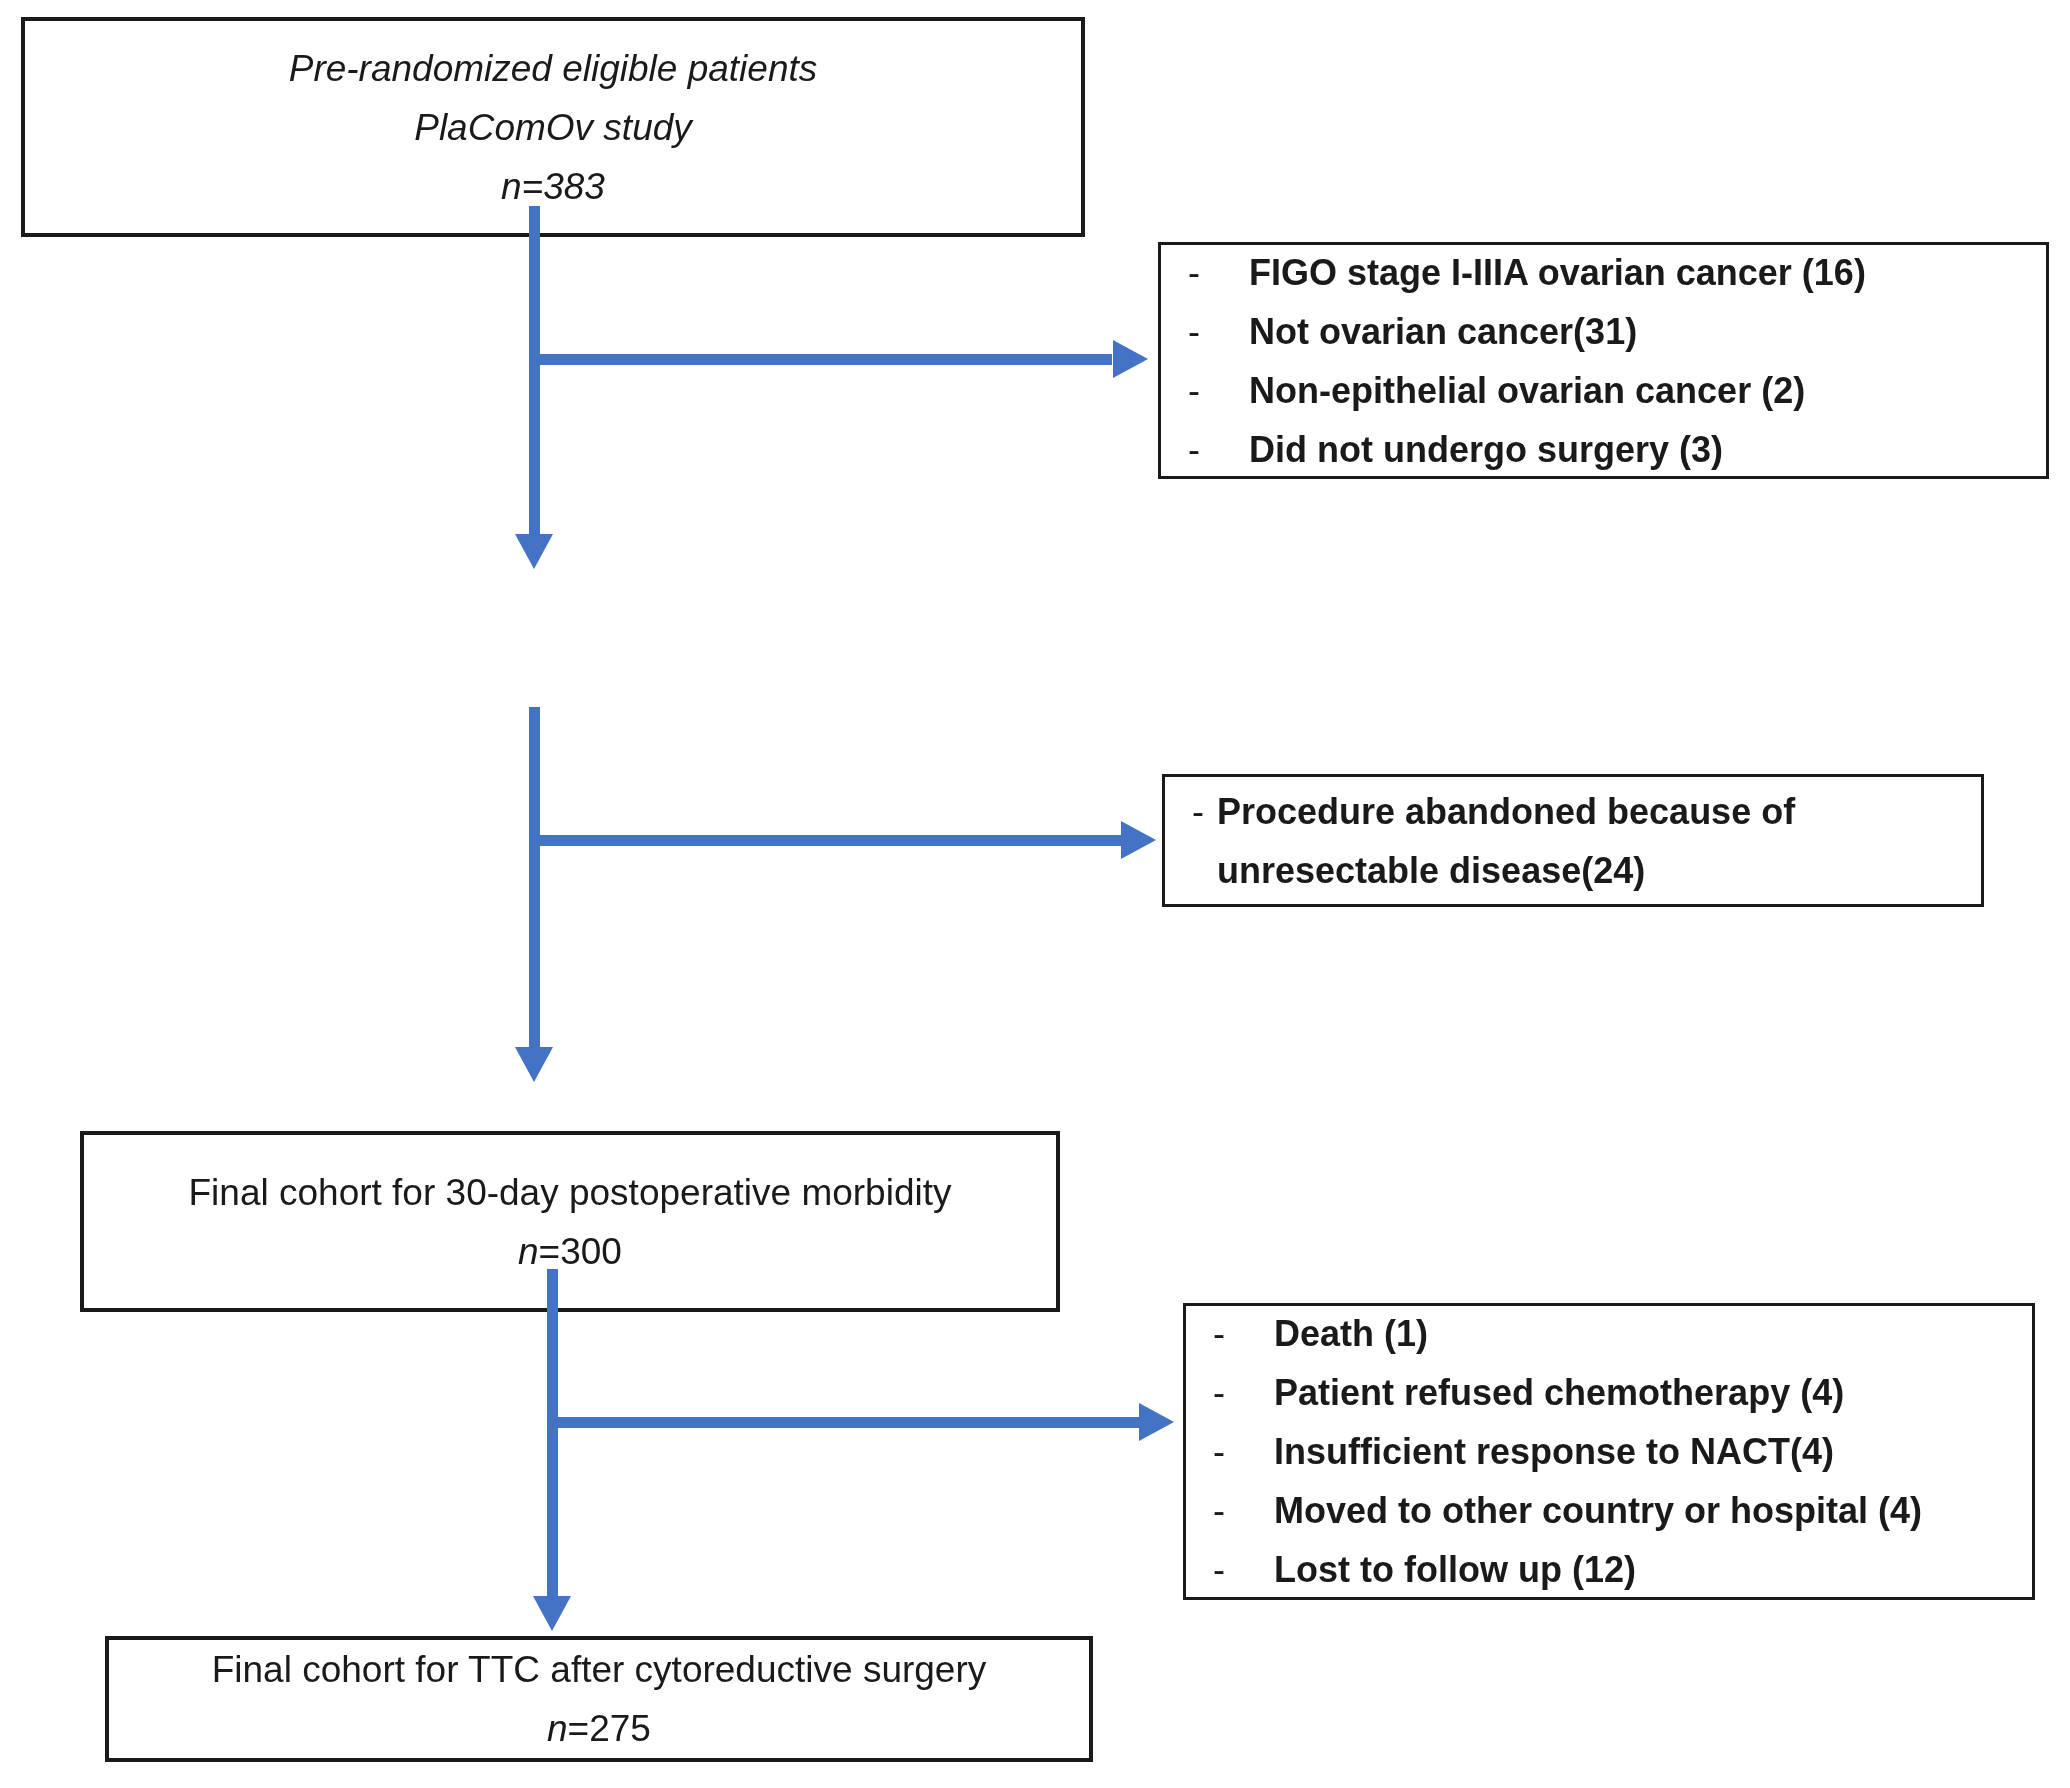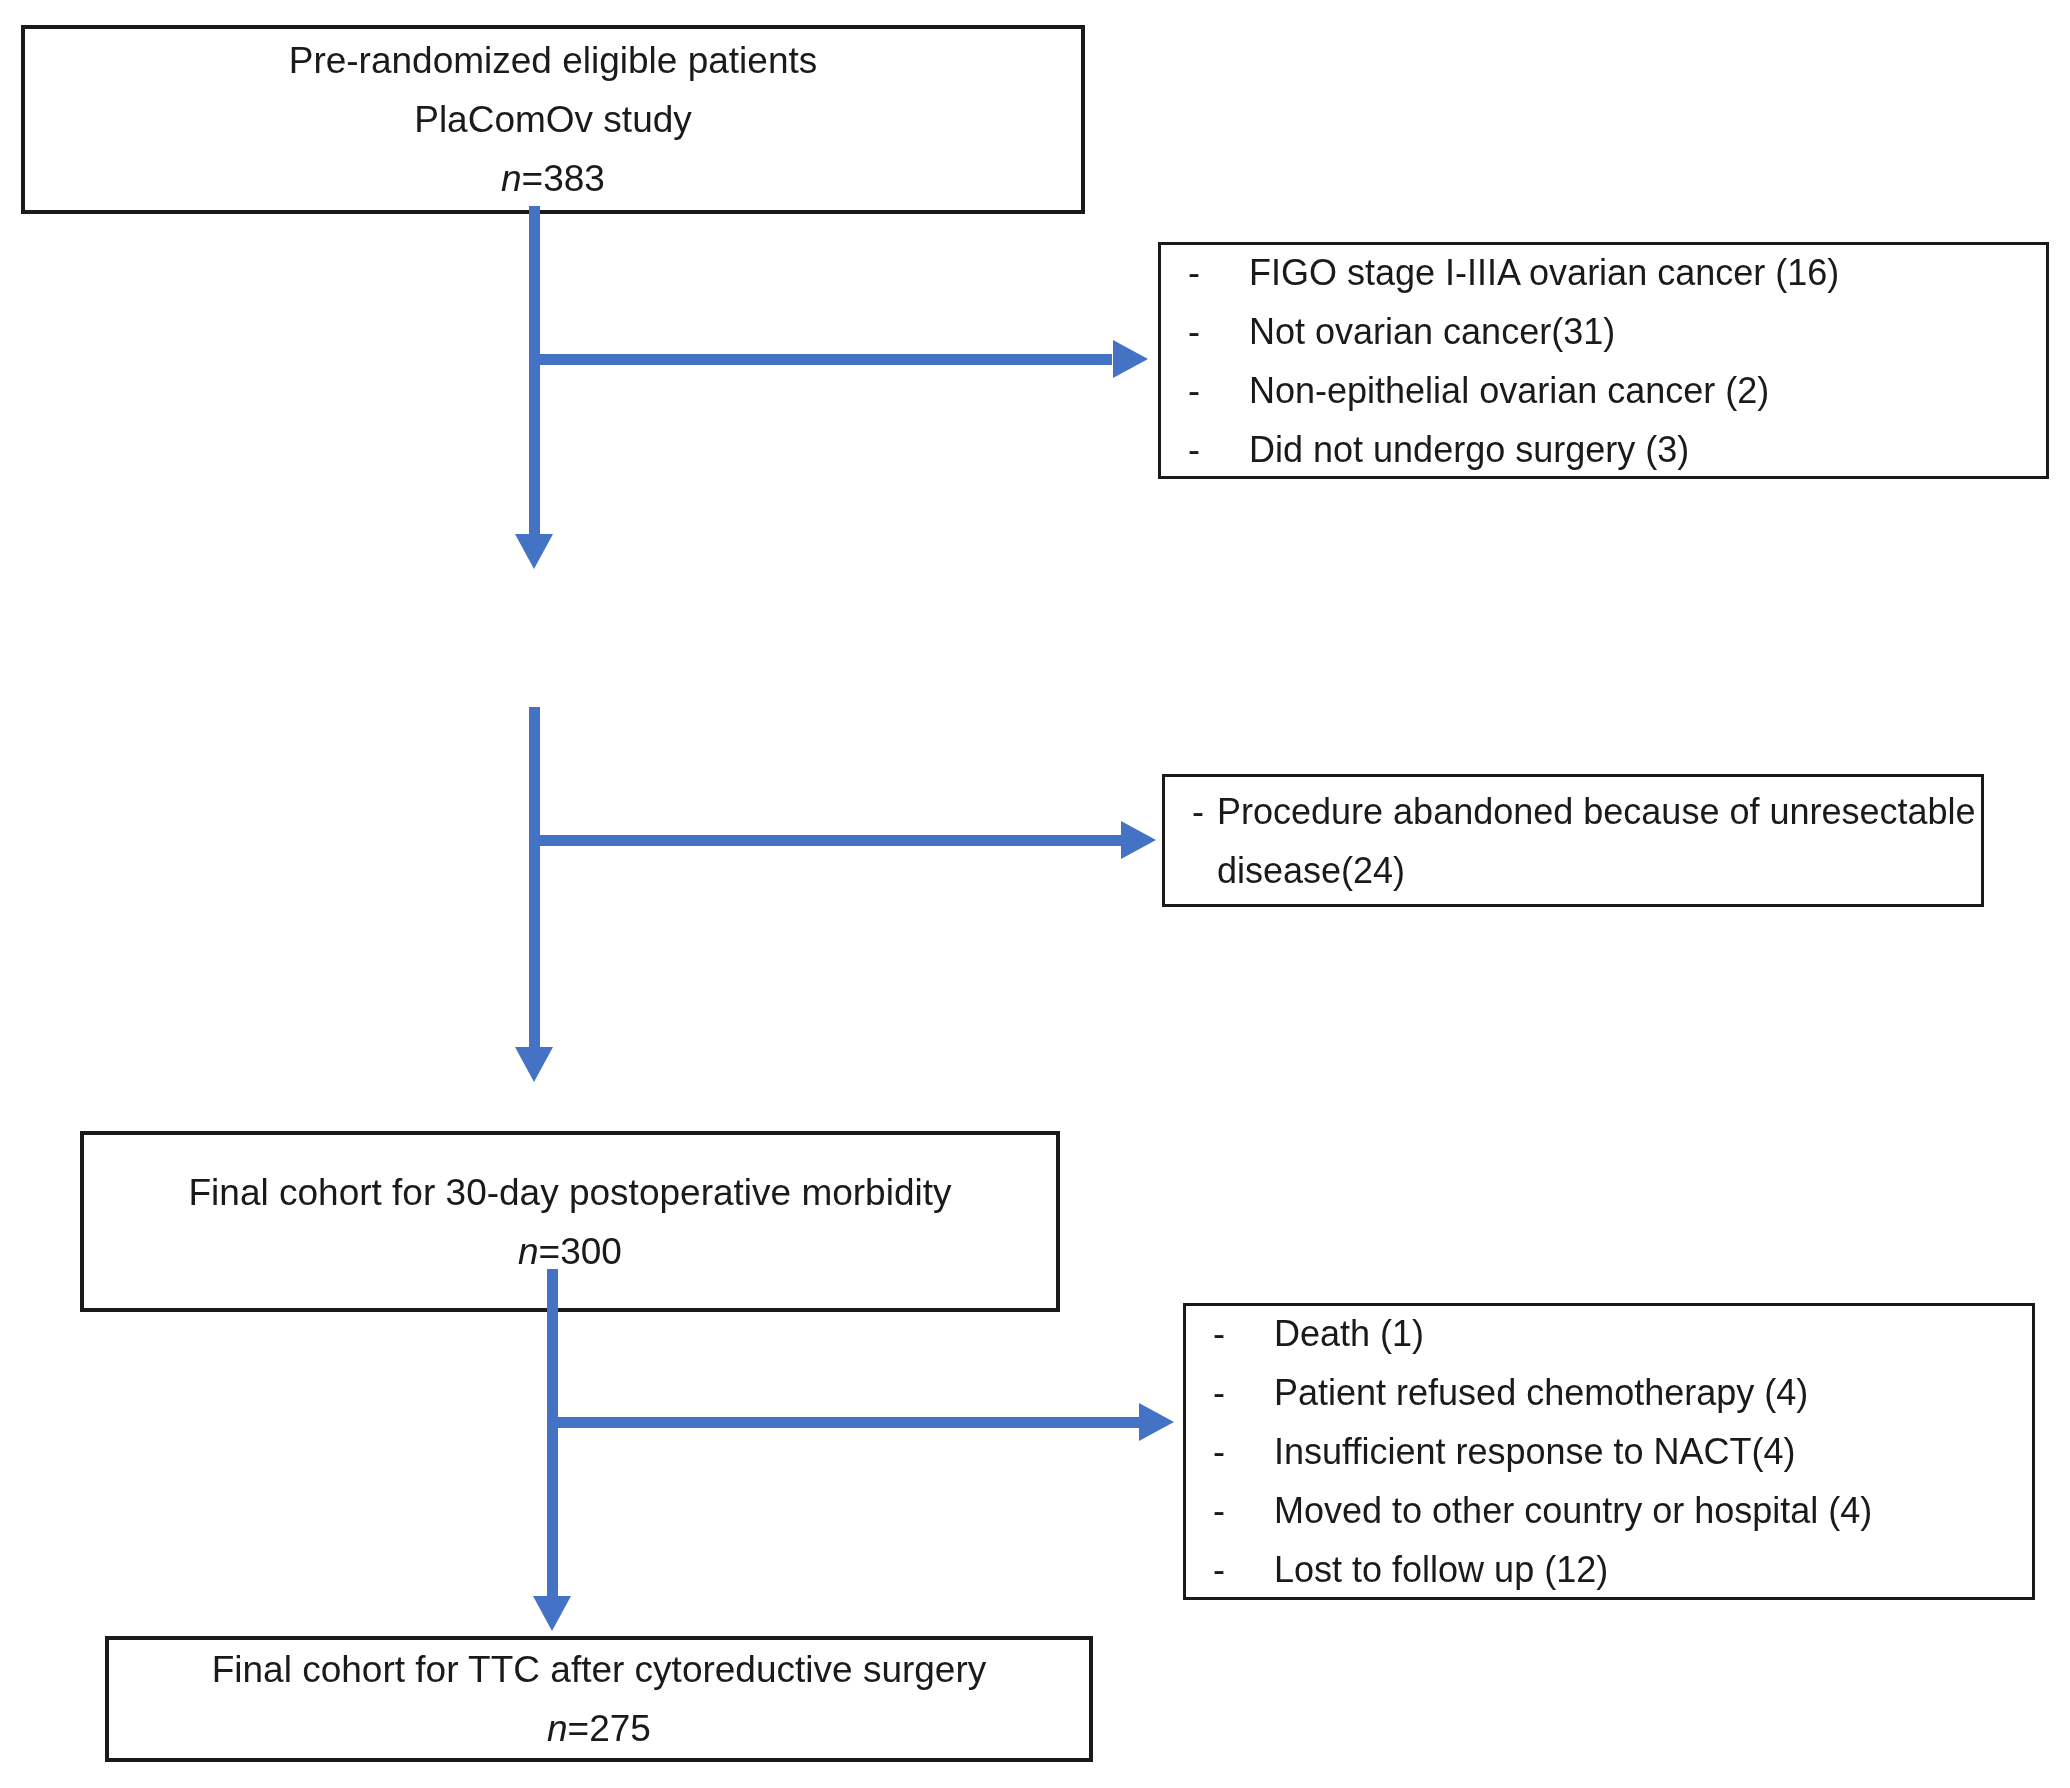--- a/index.html
+++ b/index.html
@@ -43,23 +43,23 @@
   .excl-row{
     display:flex;
     align-items:baseline;
   }
   .excl-row .dash{
     flex:0 0 auto;
     text-align:left;
   }
   .excl-row .dash.wide{width:88px;padding-left:27px;box-sizing:border-box;}
   .excl-row .dash.narrow{width:52px;padding-left:27px;box-sizing:border-box;}
-  .excl-row .excl-text{flex:1 1 auto;}
+  .excl-row .excl-text{flex:1 1 auto;font-weight:bold;}
   
-  #box1{left:21px;  top:25px;   width:1064px; height:189px;}
+  #box1{left:21px;  top:17px;   width:1064px; height:220px;font-style:italic;}
   #excl1{left:1158px;top:242px; width:891px; height:237px;}
   #box2{left:17px;  top:575px;  width:1039px; height:133px;}
   #excl2{left:1162px;top:774px; width:822px;  height:133px;}
   #box3{left:80px;  top:1131px; width:980px; height:181px;}
   #excl3{left:1183px;top:1303px;width:852px; height:297px;}
   #box4{left:105px; top:1636px; width:988px; height:126px;}
   
   .shaft-v{position:absolute;width:11px;background:var(--arrow-color);}
   .shaft-h{position:absolute;height:11px;background:var(--arrow-color);}
   .head-down{

